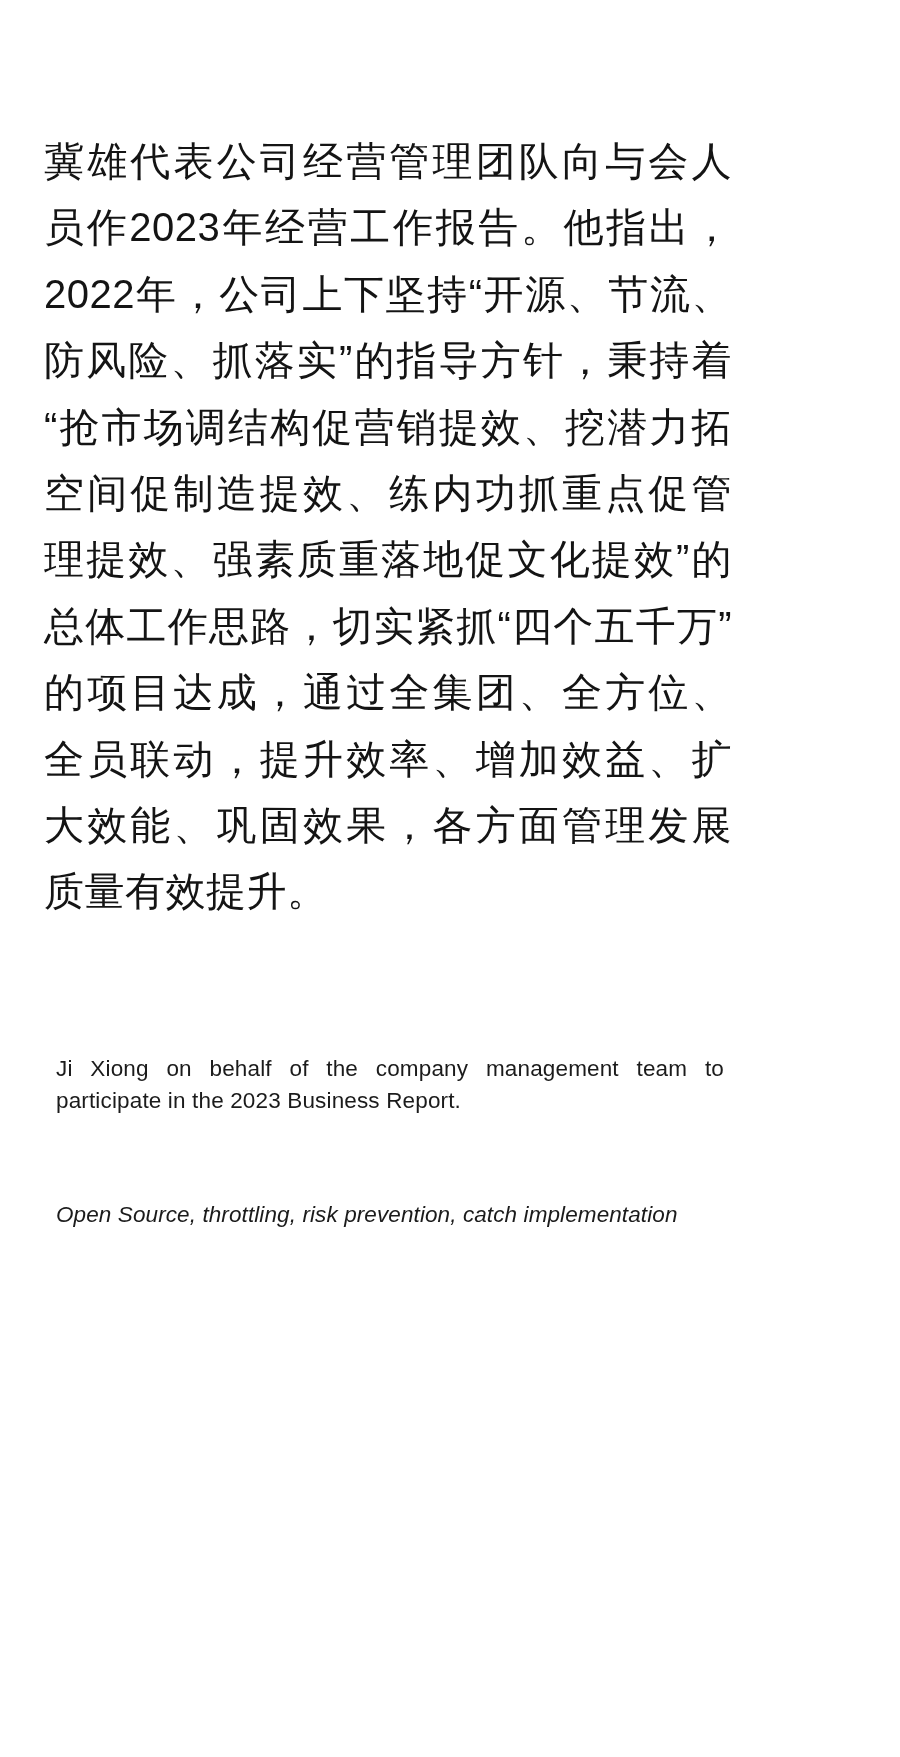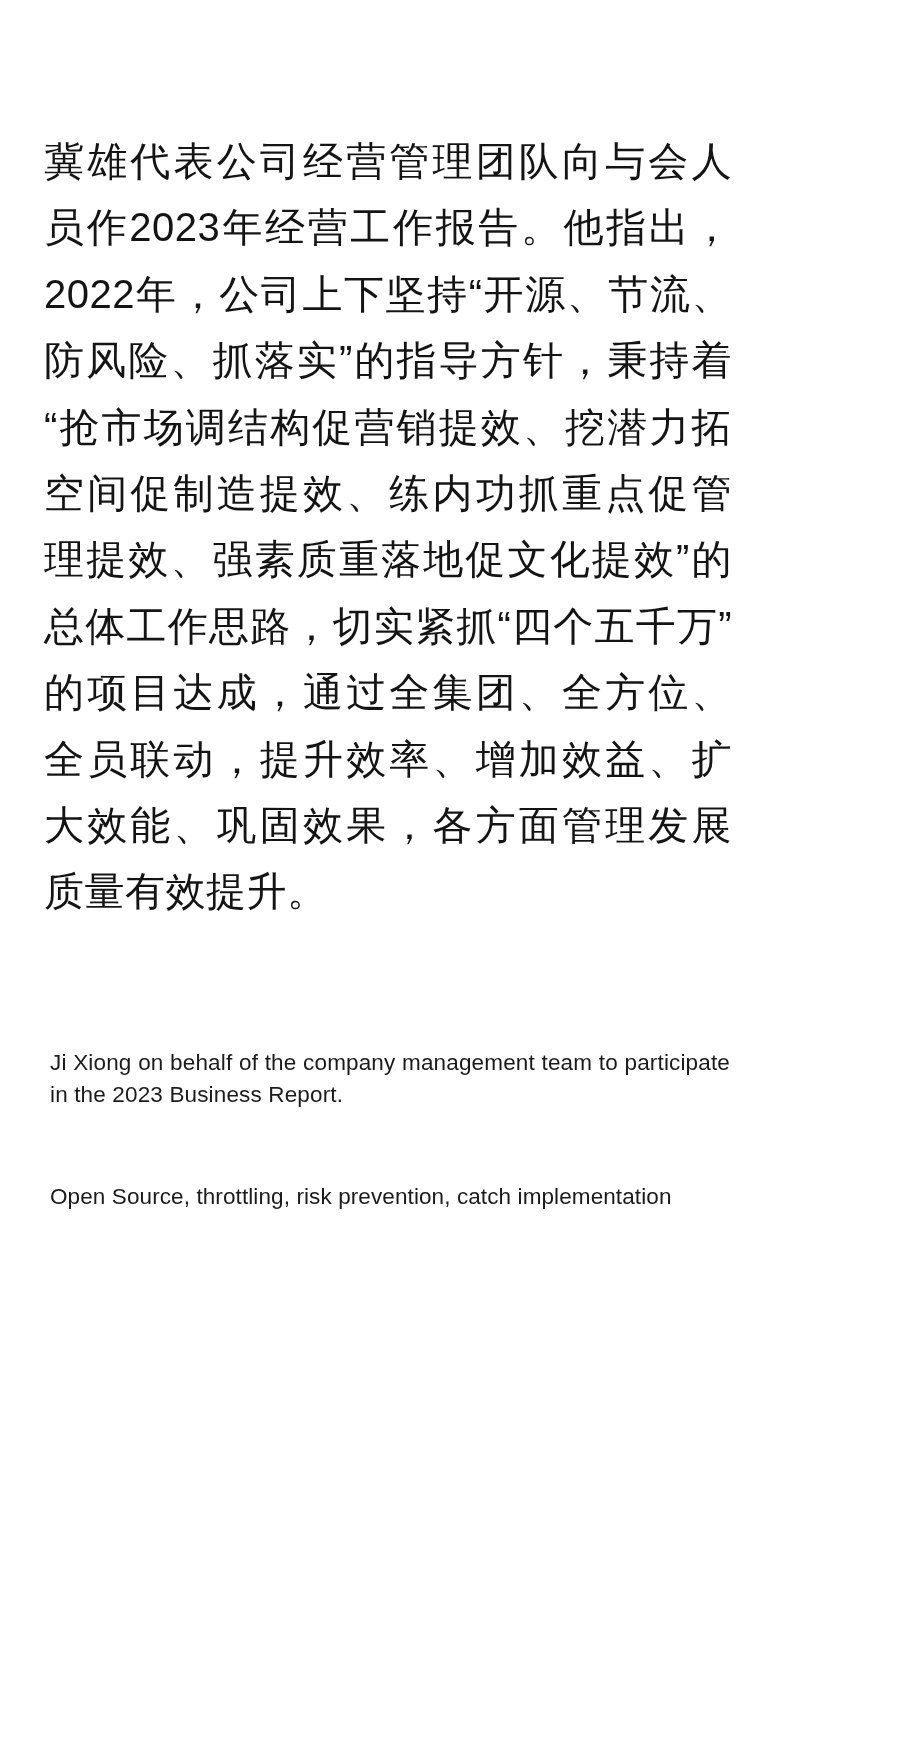--- a/index.html
+++ b/index.html
@@ -36,28 +36,29 @@
     padding-left: 12px;
   }
   .gap-lg { height: 120px; }
   .gap-md { height: 66px; }
   .gap-xl { height: 108px; }
   .en-para {
     font-size: 22.5px;
     line-height: 1.42;
     color: #1b1b1b;
     letter-spacing: 0.15px;
-    margin: 2px;
+    margin: 8px;
     padding-left: 4px;
     max-width: 740px;
     text-align: justify;
   }
   .en-para.keywords {
     text-align: left;
     letter-spacing: 0.1px;
+    font-style: italic;
   }
 </style>
 </head>
 <body>
 
 <div class="page">
 
   <p class="cn-para">冀雄代表公司经营管理团队向与会人员作2023年经营工作报告。他指出，2022年，公司上下坚持“开源、节流、防风险、抓落实”的指导方针，秉持着“抢市场调结构促营销提效、挖潜力拓空间促制造提效、练内功抓重点促管理提效、强素质重落地促文化提效”的总体工作思路，切实紧抓“四个五千万”的项目达成，通过全集团、全方位、全员联动，提升效率、增加效益、扩大效能、巩固效果，各方面管理发展质量有效提升。</p>
 
   <div class="gap-lg"></div>

